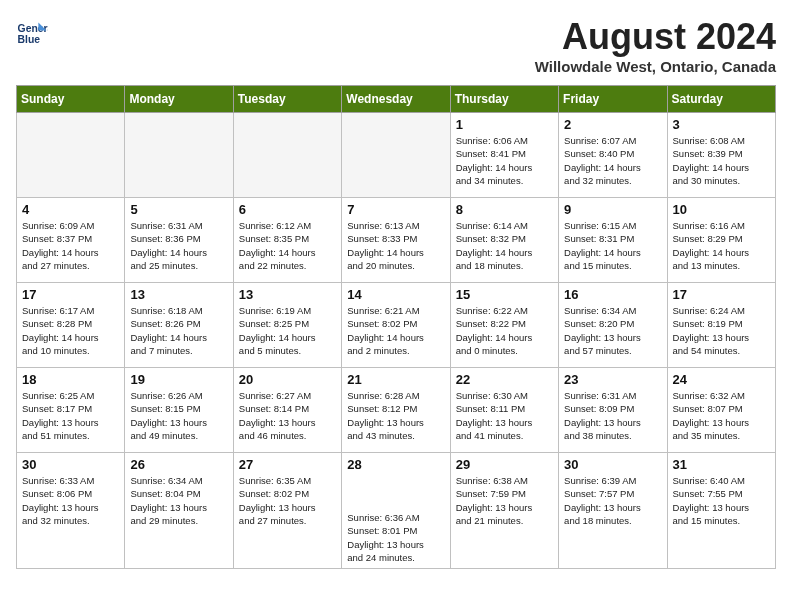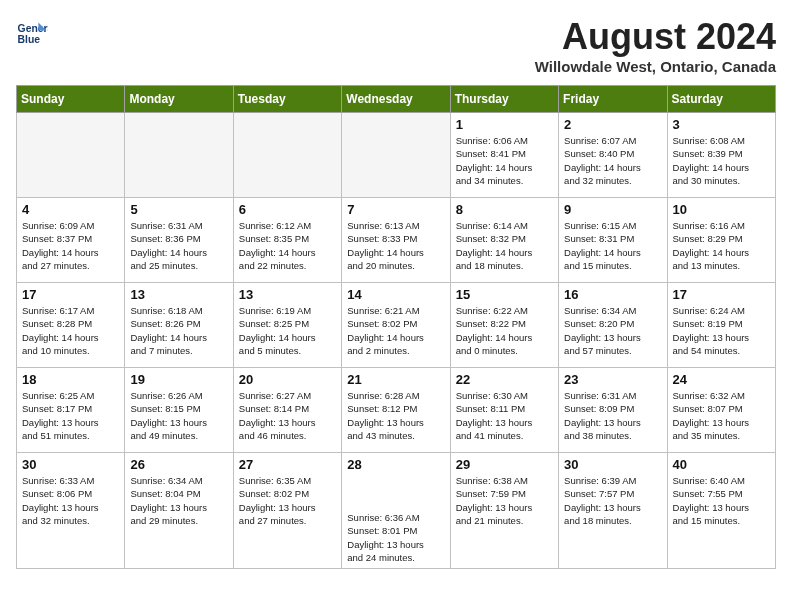--- a/index.html
+++ b/index.html
@@ -323,21 +323,21 @@
 and 21 minutes.</div>
         </td>
         <td>
           <div class="day-number">30</div>
           <div class="cell-text" style="white-space: pre-line;">Sunrise: 6:39 AM
 Sunset: 7:57 PM
 Daylight: 13 hours
 and 18 minutes.</div>
         </td>
         <td>
-          <div class="day-number">40</div>
+          <div class="day-number">31</div>
           <div class="cell-text" style="white-space: pre-line;">Sunrise: 6:40 AM
 Sunset: 7:55 PM
 Daylight: 13 hours
 and 15 minutes.</div>
         </td>
       </tr>
     </tbody>
 </table>
 
 </body></html>

